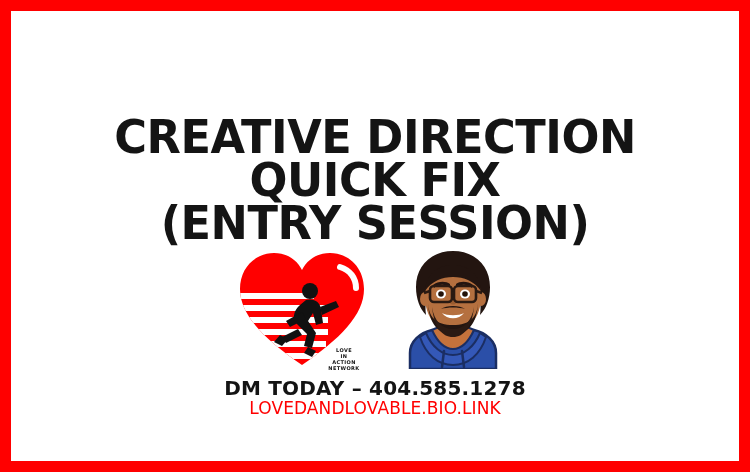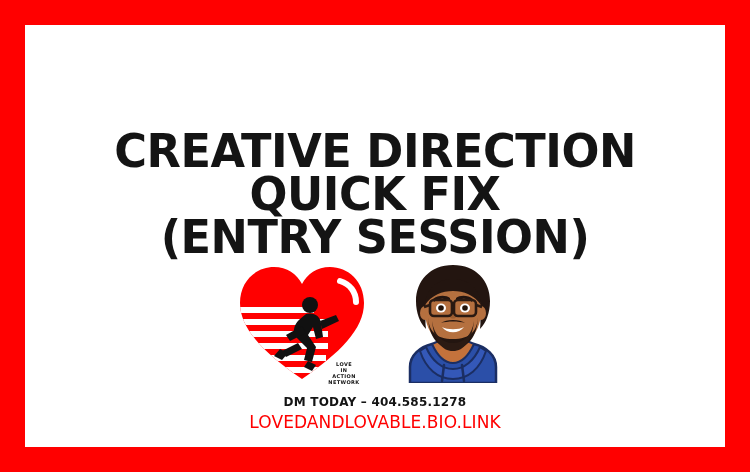--- a/index.html
+++ b/index.html
@@ -13,21 +13,21 @@
     overflow: hidden;
     font-family: "Liberation Sans", sans-serif;
   }
 
   #flyer {
     position: relative;
     width: 750px;
     height: 472px;
     box-sizing: border-box;
     background: #FF0000;
-    padding: 25px;
+    padding: 11px;
   }
 
   #canvas {
     position: relative;
     width: 100%;
     height: 100%;
     background: #FFFFFF;
     overflow: hidden;
   }
 
@@ -89,21 +89,21 @@
     position: absolute;
     left: 0;
     top: 368px;
     width: 100%;
     text-align: center;
   }
   #contact-dm {
     color: #141414;
     font-family: "DejaVu Sans", sans-serif;
     font-weight: bold;
-    font-size: 12px;
+    font-size: 20px;
     line-height: 19px;
     letter-spacing: 0.2px;
     white-space: nowrap;
   }
   #contact-link {
     color: #FF0000;
     font-family: "DejaVu Sans", sans-serif;
     font-weight: normal;
     font-size: 17px;
     line-height: 20px;

